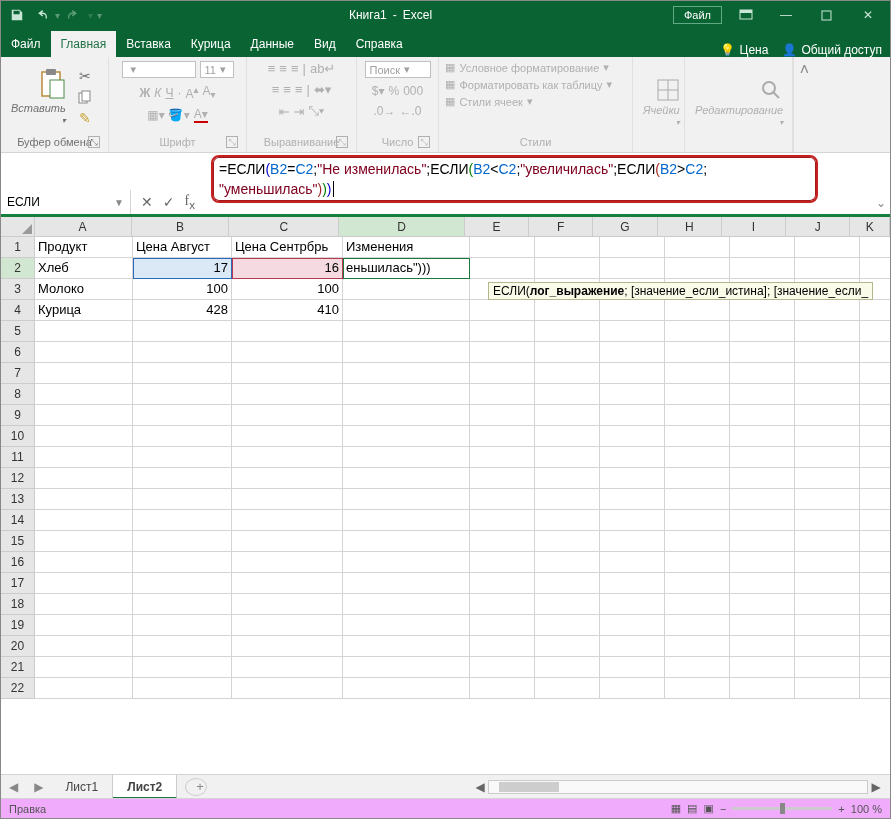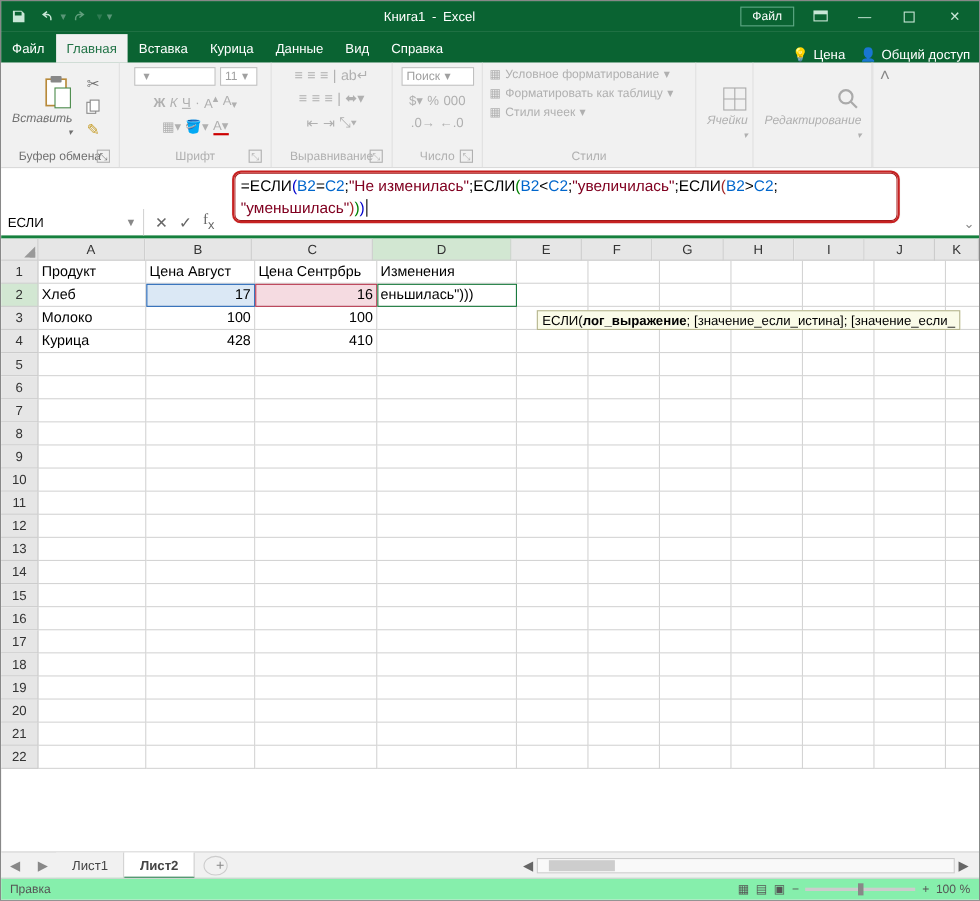--- a/index.html
+++ b/index.html
@@ -65,21 +65,21 @@
 .cell.editing{outline:1.5px solid #1a7a3e;outline-offset:-1px;background:#fff;}
 .sheet-tabs{position:absolute;bottom:20px;left:0;right:0;height:24px;background:#f1f1f1;border-top:1px solid #d4d4d4;display:flex;align-items:center;font-size:12px;}
 .sheet-tabs .nav{padding:0 8px;color:#888;cursor:pointer;}
 .sheet-tabs .stab{padding:0 14px;height:24px;line-height:24px;border-right:1px solid #ccc;color:#444;background:#f1f1f1;cursor:pointer;}
 .sheet-tabs .stab.active{background:#fff;border-bottom:2px solid #217346;font-weight:600;}
 .sheet-tabs .add{padding:0 10px;color:#888;cursor:pointer;font-size:13px;border:1px solid #ccc;border-radius:50%;width:18px;height:18px;line-height:16px;text-align:center;margin-left:8px;}
 .sheet-tabs .hscroll{flex:1;display:flex;justify-content:flex-end;padding-right:6px;}
 .sheet-tabs .hscroll .bar{width:380px;height:14px;background:#f9f9f9;border:1px solid #ccc;position:relative;}
 .sheet-tabs .hscroll .bar .thumb{position:absolute;left:10px;top:1px;width:60px;height:10px;background:#cdcdcd;}
 .sheet-tabs .hscroll .arr{width:16px;text-align:center;color:#666;}
-.statusbar{position:absolute;bottom:0;left:0;right:0;height:20px;background:#86efac;border-top:1px solid #d4d4d4;display:flex;align-items:center;font-size:11px;color:#555;padding:0 8px;justify-content:space-between;}
+.statusbar{position:absolute;bottom:0;left:0;right:0;height:20px;background:#f0abfc;border-top:1px solid #d4d4d4;display:flex;align-items:center;font-size:11px;color:#555;padding:0 8px;justify-content:space-between;}
 .statusbar .views{display:flex;gap:6px;align-items:center;}
 .statusbar .zoom{display:flex;align-items:center;gap:6px;}
 .statusbar .slider{width:100px;height:3px;background:#ccc;position:relative;}
 .statusbar .slider .h{position:absolute;left:48px;top:-4px;width:5px;height:11px;background:#888;}
 svg{display:block;}
 </style>
 </head>
 <body>
 
 <div class="titlebar">

